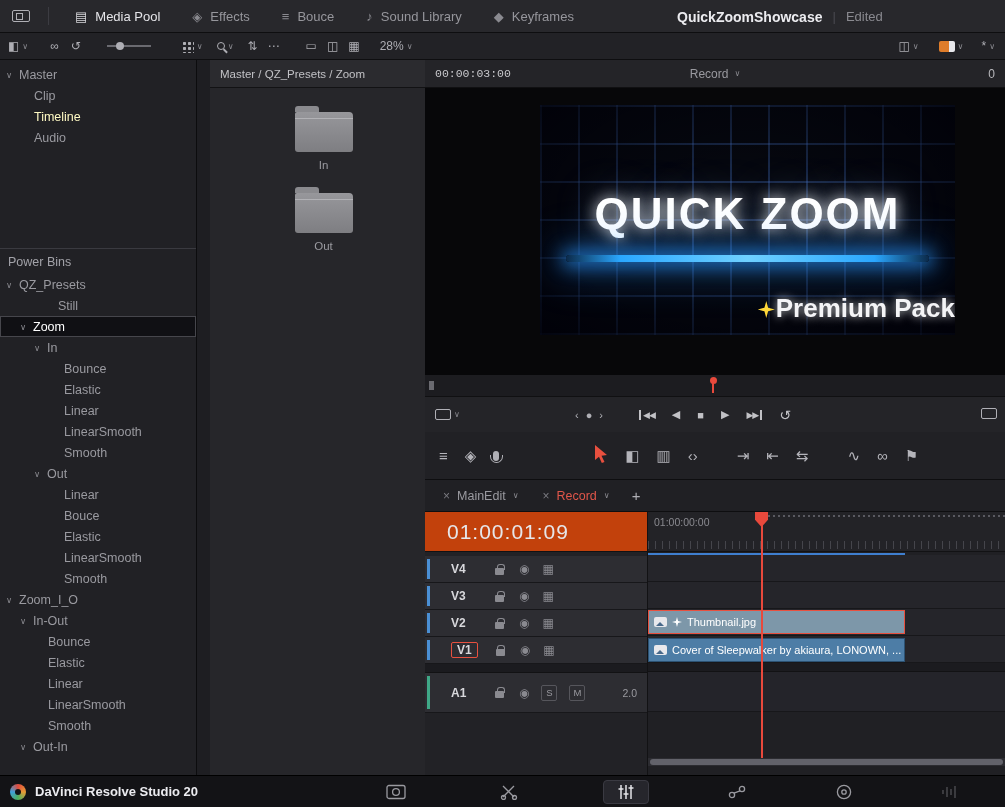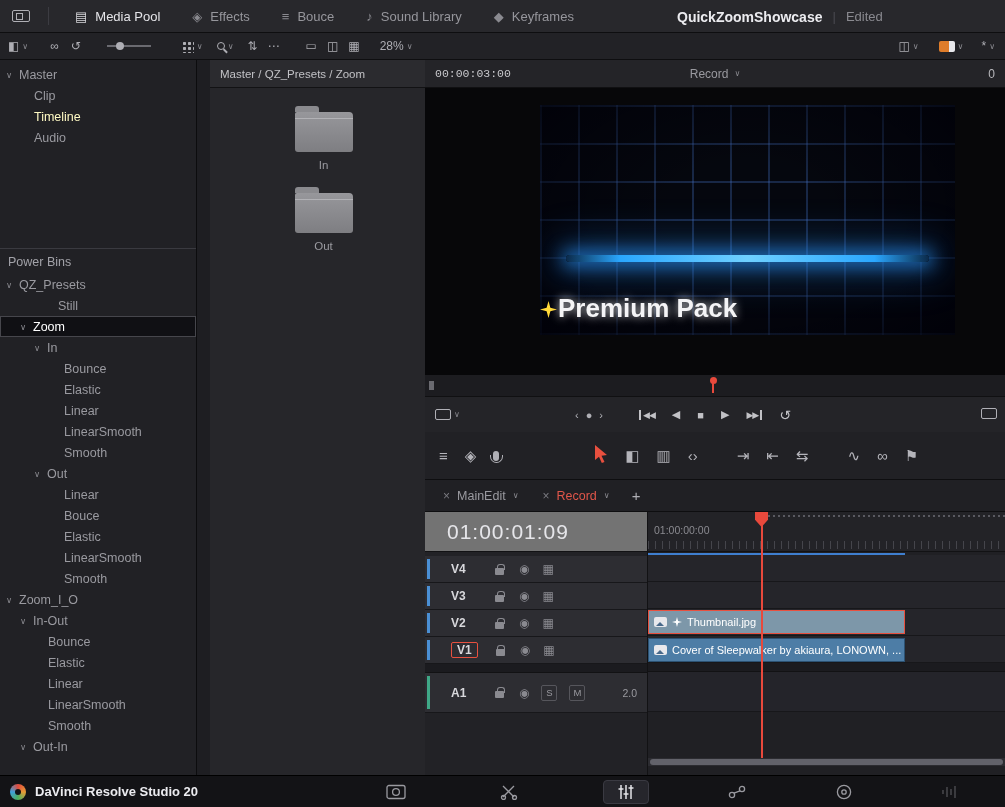--- a/index.html
+++ b/index.html
@@ -71,21 +71,21 @@
        background-image:linear-gradient(rgba(70,115,200,.30) 2px,transparent 2px),
                         linear-gradient(90deg,rgba(70,115,200,.30) 2px,transparent 2px);
        background-size:38px 38px}
   #gfx .vignette{position:absolute;inset:0;background:radial-gradient(ellipse at 50% 45%,transparent 25%,rgba(0,0,8,.88) 100%)}
   .gz-title{position:absolute;top:84px;left:0;right:0;text-align:center;font-size:44px;font-weight:bold;
             letter-spacing:2px;color:#fff;font-family:"Liberation Sans","DejaVu Sans",sans-serif;
             text-shadow:0 0 14px rgba(255,255,255,.9),0 0 36px rgba(170,205,255,.55)}
   .gz-line{position:absolute;top:150px;left:26px;right:26px;height:7px;border-radius:4px;
            background:linear-gradient(90deg,#0b2a4a,#2aa7ff 15%,#6fd0ff 50%,#2aa7ff 85%,#0b2a4a);
            box-shadow:0 0 18px 4px rgba(42,150,255,.75),0 0 42px 10px rgba(42,150,255,.35)}
-  .gz-sub{position:absolute;top:188px;left:0;right:0;text-align:left;font-size:26px;font-weight:bold;color:#f4f4f6;
+  .gz-sub{position:absolute;top:188px;left:0;right:0;text-align:right;font-size:26px;font-weight:bold;color:#f4f4f6;
           text-shadow:0 0 10px rgba(255,255,255,.8)}
   .star4{display:inline-block;width:17px;height:17px;background:#ffd83a;vertical-align:-1px;margin-right:1px;
          clip-path:polygon(50% 0,61% 39%,100% 50%,61% 61%,50% 100%,39% 61%,0 50%,39% 39%);
          filter:drop-shadow(0 0 5px rgba(255,216,60,.95))}
   #scrubber{left:425px;top:375px;width:580px;height:22px;background:#1c1c20;border-bottom:1px solid #101012}
   .scrub-left-tick{position:absolute;left:4px;top:6px;width:5px;height:9px;background:#6a6a70}
   .scrub-pin{position:absolute;left:287px;top:5px;width:2px;height:13px;background:#e8493c}
   .scrub-pin::before{content:'';position:absolute;top:-3px;left:-2.5px;width:7px;height:7px;border-radius:50%;background:#e8493c}
   #transport{left:425px;top:397px;width:580px;height:35px;background:#242428;display:flex;align-items:center;color:#c2c2c6}
   .rectico{width:16px;height:11px;border:1.5px solid #b0b0b6;border-radius:2px;display:inline-block}
@@ -112,40 +112,40 @@
            display:flex;align-items:center;padding-left:6px;font-size:12.5px}
   .tl-tab{display:flex;align-items:center;gap:7px;padding:0 12px;height:32px;cursor:pointer}
   .tl-tab .x{color:#7a7a80;font-size:12px}
   .tl-tab .lbl{color:#9a9aa0}
   .tl-tab.active .lbl{color:#e0564a}
   .tab-plus{margin-left:10px;font-size:15px;color:#b0b0b6;cursor:pointer}
 
   
   #timeline{left:425px;top:512px;width:580px;height:263px;background:#222226}
   #tl-left{position:absolute;left:0;top:0;width:223px;height:263px;border-right:1px solid #121214;background:#222226}
-  #tl-timecode{height:40px;background:#737373;border-bottom:1px solid #121214;display:flex;align-items:center;
+  #tl-timecode{height:40px;background:#c2410c;border-bottom:1px solid #121214;display:flex;align-items:center;
                padding-left:22px;font-size:21px;color:#e6e6ea;letter-spacing:1px}
   .hgap{height:4px}
   .thead{display:flex;align-items:center;background:#2d2d32;border-bottom:1px solid #17171a;height:27px;position:relative}
   .thead.audio{height:40px}
   .strip{position:absolute;left:2px;top:3px;bottom:3px;width:3px;background:#4a8fd4}
   .thead.audio .strip{background:#3fa887}
   .tlabel{margin-left:26px;width:30px;font-size:12px;font-weight:bold;color:#d8d8dc}
   .tlabel.dest{width:auto;border:1px solid #e8503f;border-radius:2px;padding:0 5px;margin-right:9px}
   .lock{width:9px;height:7px;background:#8a8a90;border-radius:1px;position:relative;margin:4px 0 0 14px;flex:0 0 auto}
   .lock::before{content:'';position:absolute;top:-4px;left:1.5px;width:6px;height:5px;border:1.5px solid #8a8a90;border-bottom:none;border-radius:3px 3px 0 0}
   .asel{margin-left:15px;font-size:12px;color:#8a8a90}
   .filmico{margin-left:13px;font-size:12px;color:#8a8a90}
   .smbox{width:16px;height:16px;border:1px solid #56565c;border-radius:2px;margin-left:12px;
          display:flex;align-items:center;justify-content:center;font-size:9.5px;color:#9a9aa0}
   .afmt{margin-left:auto;margin-right:10px;font-size:10.5px;color:#9a9aa0}
   .adivider{height:9px;background:#1b1b1f;border-bottom:1px solid #121214}
   #tl-right{position:absolute;left:223px;top:0;right:0;height:263px;background:#202024;overflow:hidden}
   #ruler{height:40px;background:#232327;border-bottom:1px solid #121214;position:relative}
-  #ruler .rtc{position:absolute;left:6px;top:12px;font-size:10.5px;color:#8a8a90}
+  #ruler .rtc{position:absolute;left:6px;top:4px;font-size:10.5px;color:#8a8a90}
   #ruler .ticks{position:absolute;bottom:2px;left:0;right:0;height:8px;
                 background:repeating-linear-gradient(90deg,#45454b 0 1px,transparent 1px 7px)}
   #ruler .topticks{position:absolute;top:3px;left:120px;right:0;height:2px;
                 background:repeating-linear-gradient(90deg,#5a5a61 0 2px,transparent 2px 5px)}
   .extent{position:absolute;top:41px;left:0;width:257px;height:2px;background:#3f7fd0}
   .crow{height:27px;border-bottom:1px solid #17171a;background:#25252a;position:relative}
   .crow.audio{height:40px;background:#24242a}
   .clip{position:absolute;left:0;top:1px;width:257px;height:24px;display:flex;align-items:center;gap:5px;
         padding:0 5px;font-size:11px;color:#fff;white-space:nowrap;overflow:hidden;cursor:pointer}
   .clip.v2{background:#7d97a9;border:1px solid #e8503f}
@@ -380,20 +380,21 @@
     <span id="viewer-tl-name">
       <span>Record</span>
       <span class="chev-sm">∨</span>
     </span>
     <span id="viewer-corner">0</span>
   </div>
 
   <div id="video-area" class="abs">
     <div id="gfx">
       <div class="vignette"></div>
+      <div class="gz-title">QUICK ZOOM</div>
       <div class="gz-line"></div>
       <div class="gz-sub"><span class="star4"></span><span>Premium Pack</span></div>
     </div>
   </div>
 
   <div id="scrubber" class="abs">
     <span class="scrub-left-tick"></span>
     <span class="scrub-pin"></span>
   </div>
 

